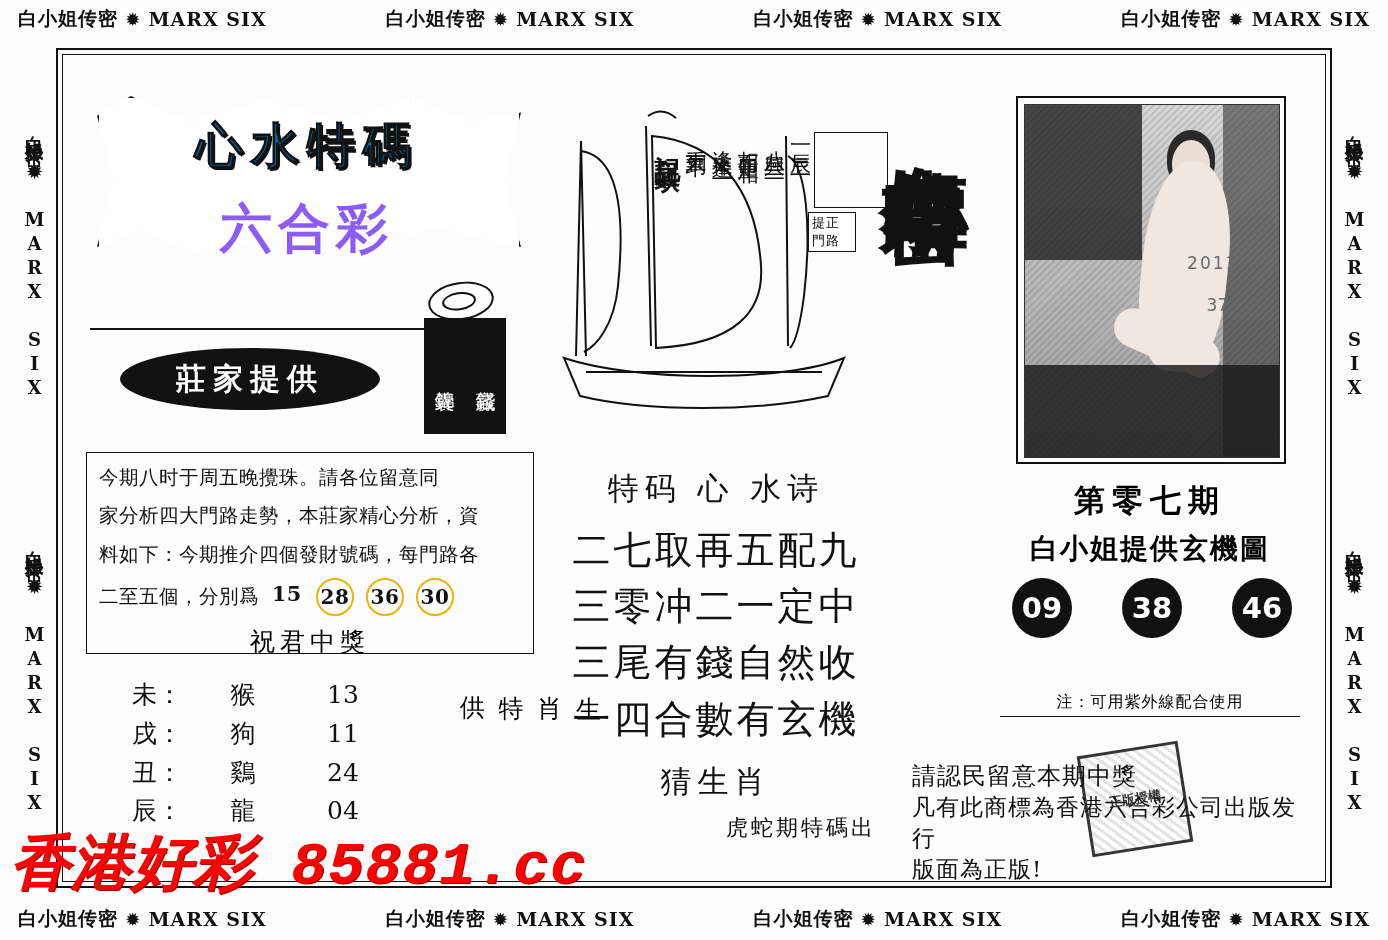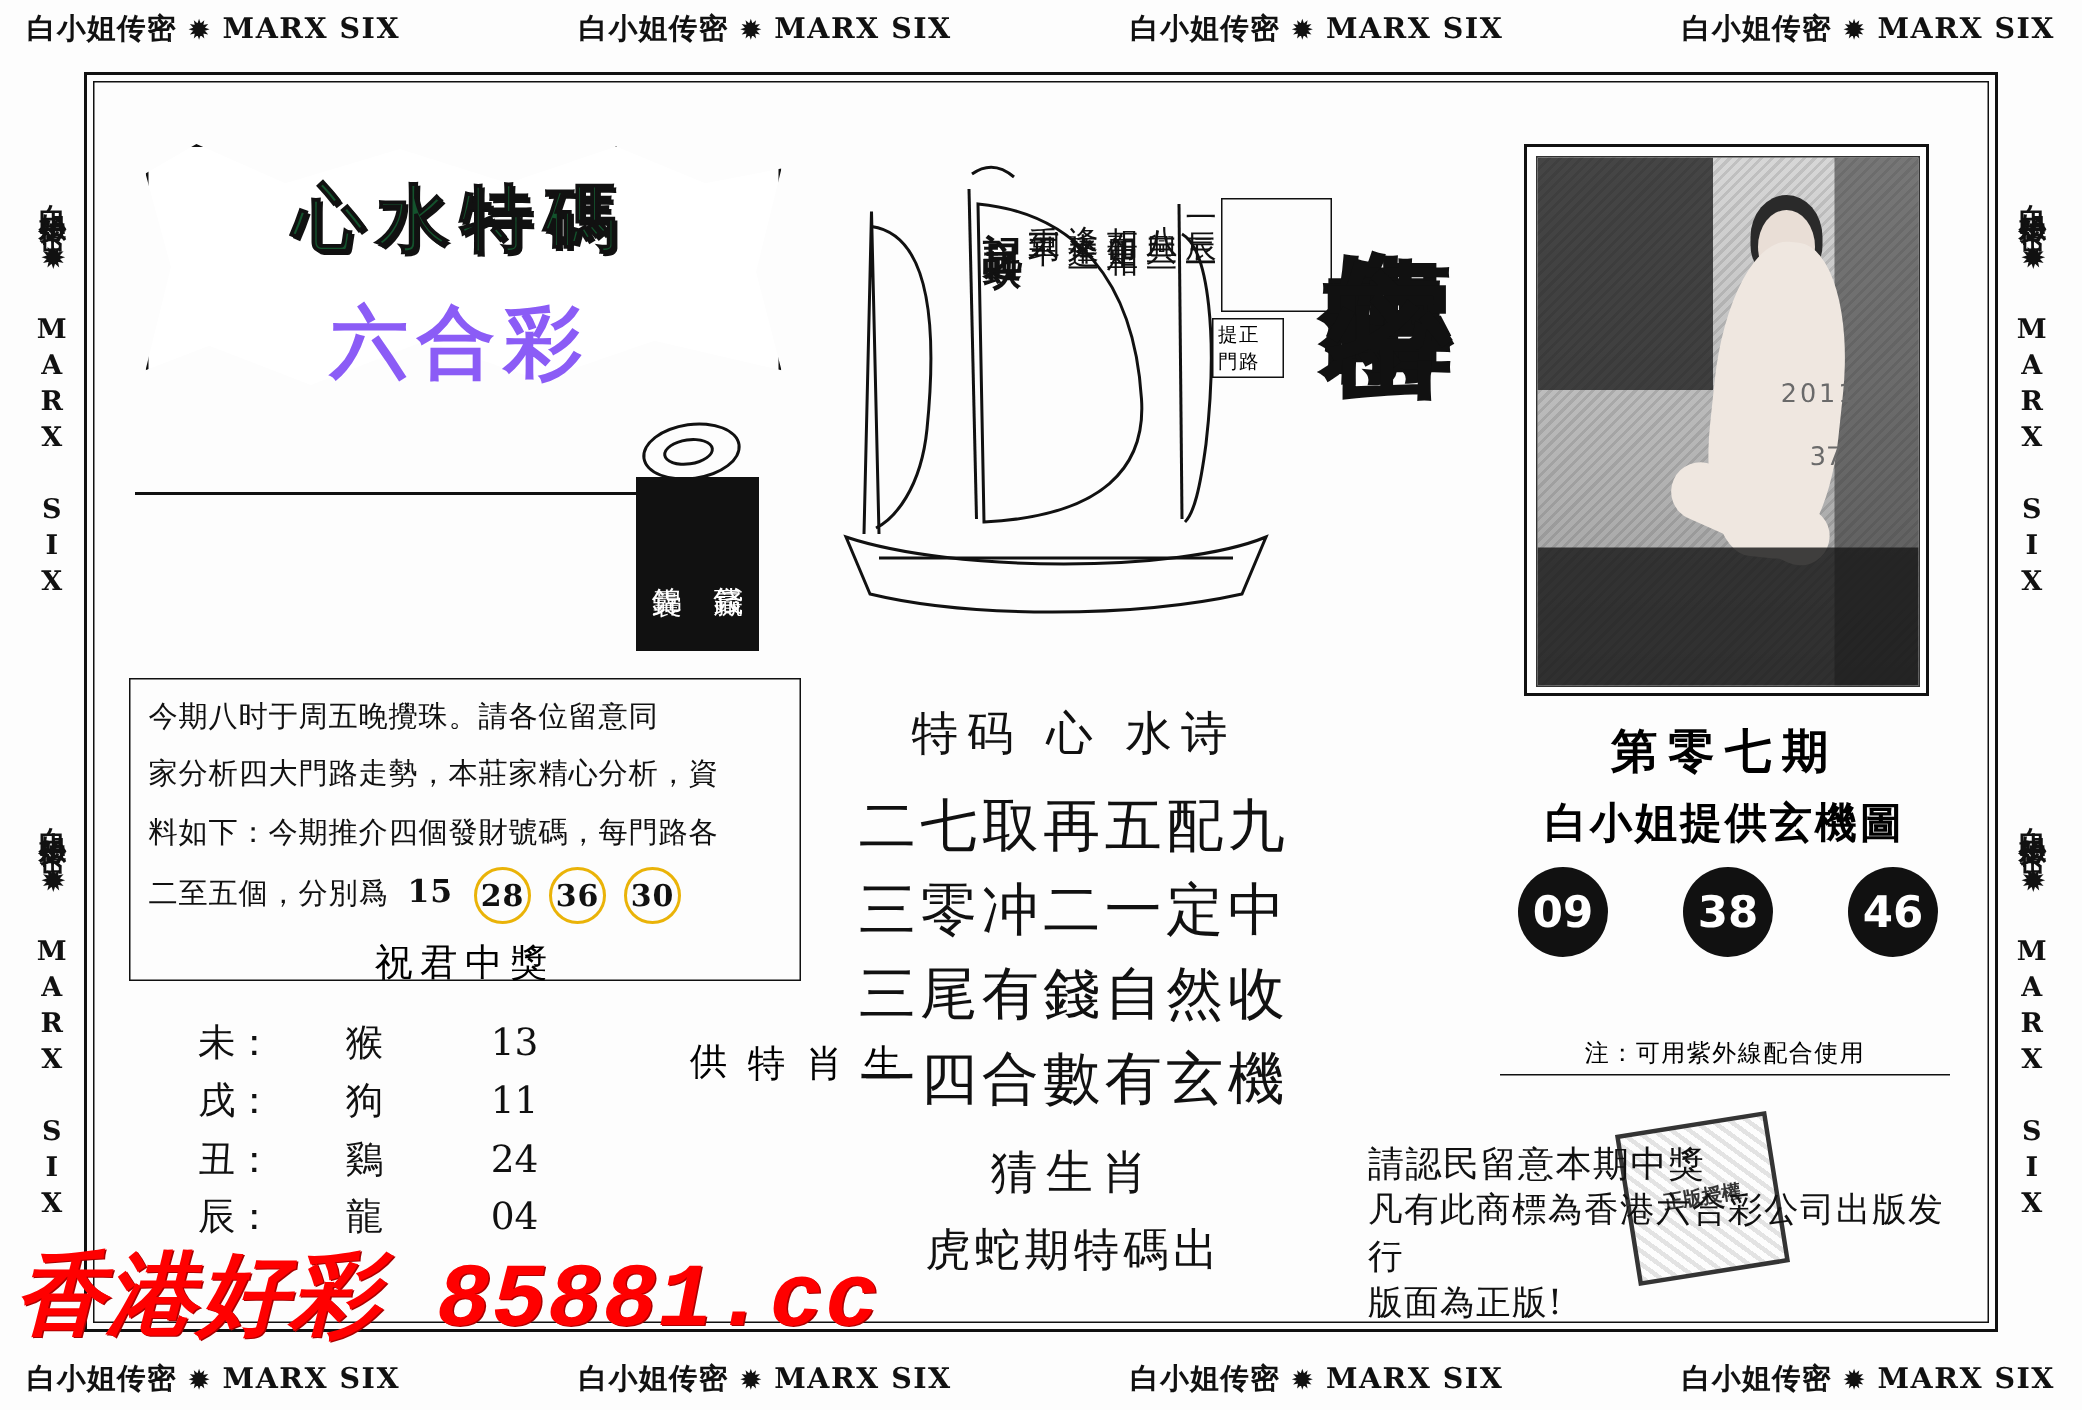--- a/index.html
+++ b/index.html
@@ -70,21 +70,21 @@
   }
   .star-shape{
     position:absolute;left:0;top:0;width:420px;height:160px;
     background:#fff;border:2px solid #111;
     clip-path:polygon(8% 0%,22% 16%,40% 2%,57% 16%,74% 1%,88% 16%,100% 10%,96% 52%,100% 92%,80% 80%,62% 96%,44% 80%,26% 98%,10% 82%,0% 92%,4% 50%,0% 12%);
   }
   .star-text{
     position:absolute;left:0;top:18px;width:420px;text-align:center;
     font-size:48px;font-weight:bold;letter-spacing:8px;
     font-family:"DejaVu Sans", sans-serif;
-    -webkit-text-stroke:1px #111;color:#14532d;
+    -webkit-text-stroke:1px #111;color:#0369a1;
     text-shadow:2px 2px 0 #111;
   }
   .liuhe{
     position:absolute;left:0;top:98px;width:420px;text-align:center;
     font-size:52px;font-weight:bold;letter-spacing:6px;
     font-family:"DejaVu Sans", sans-serif;
     color:#8b5cf6;
   }
   .rule{
     position:absolute;left:18px;top:232px;width:340px;border-top:2px solid #111;
@@ -162,21 +162,21 @@
     position:absolute;left:252px;top:116px;border:1px solid #111;
     font-size:13px;padding:1px 3px;background:#fff;letter-spacing:1px;
   }
 
   .poem2{
     position:absolute;left:0px;top:372px;width:320px;text-align:center;color:#111;
   }
   .poem2 .title{font-size:31px;letter-spacing:6px;margin-bottom:12px;}
   .poem2 .line{font-size:38px;letter-spacing:3px;line-height:1.48;}
   .poem2 .guess{font-size:31px;letter-spacing:6px;margin-top:14px;}
-  .poem2 .last{font-size:30px;letter-spacing:3px;margin-top:10px;}
+  .poem2 .last{font-size:22px;letter-spacing:3px;margin-top:10px;text-align:right;}
 
   
   .bigtitle{
     position:absolute;left:880px;top:96px;
     font-size:88px;font-weight:bold;color:#111;
     font-family:"DejaVu Sans", sans-serif;
     writing-mode:vertical-rl;text-orientation:upright;
     line-height:1.02;letter-spacing:2px;
   }
 
@@ -339,20 +339,23 @@
     <div class="star-badge">
       <div class="star-shape"></div>
       <div class="star-text">心水特碼</div>
       <div class="liuhe">六合彩</div>
     </div>
 
     <div class="rule"></div>
 
     <div class="swirl"></div>
 
+    <div class="oval">
+      <span>莊家提供</span>
+    </div>
 
     <div class="stamp">
       <div class="half">
         <span>錦囊</span>
       </div>
       <div class="half">
         <span>贏錢</span>
       </div>
     </div>
 

